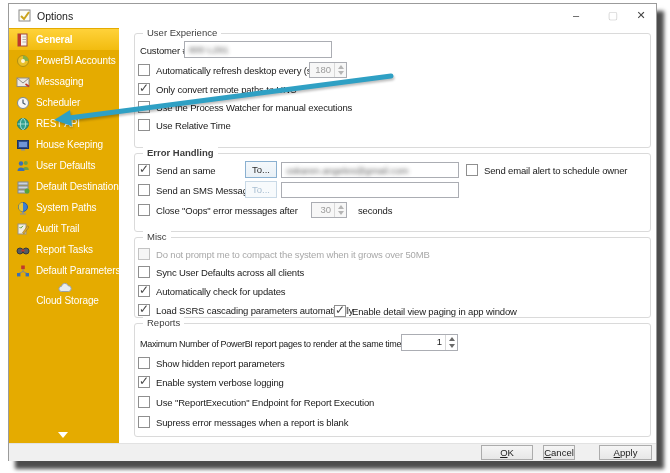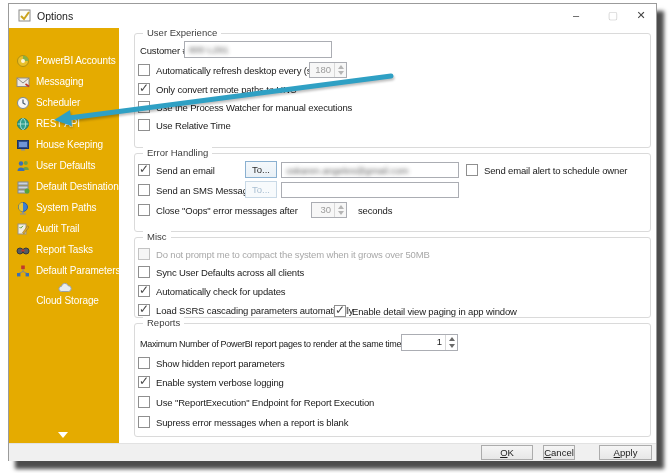--- a/index.html
+++ b/index.html
@@ -80,20 +80,32 @@
             <path d="M3 7 L6 10 L11 3" stroke="#caa41c" stroke-width="2" fill="none"></path>
           </svg></span>
       <span class="title-text">Options</span>
       <span class="win-btn" style="left:556px;">–</span>
       <span class="win-btn disabled" style="left:593px;">▢</span>
       <span class="win-btn" style="left:621px;">✕</span>
     </div>
 
     <div class="sidebar" id="sidebar">
       <span class="side-scroll"></span>
+    <div class="side-item selected" style="top: 1px;">
+        <span class="ic">
+            <svg viewBox="0 0 14 14">
+              <rect x="2" y="1" width="9" height="12" fill="#f6f3ec" stroke="#9c4a42"></rect>
+              <rect x="2" y="1" width="3" height="12" fill="#c0392b"></rect>
+              <line x1="6.5" y1="4" x2="10" y2="4" stroke="#b9b3a6"></line>
+              <line x1="6.5" y1="6.5" x2="10" y2="6.5" stroke="#b9b3a6"></line>
+              <line x1="6.5" y1="9" x2="10" y2="9" stroke="#b9b3a6"></line>
+            </svg>
+          </span>
+        <span class="si-label">General</span>
+      </div>
         <div class="side-item" style="top: 22px;">
         <span class="ic">
             <svg viewBox="0 0 14 14">
               <circle cx="7" cy="7" r="5.5" fill="#e9bf2a" stroke="#b08f12"></circle>
               <path d="M7 1.5 A5.5 5.5 0 0 1 12.5 7 L7 7 Z" fill="#86b045"></path>
               <circle cx="7" cy="7" r="2" fill="#fdf6da"></circle>
             </svg>
           </span>
         <span class="si-label">PowerBI Accounts</span>
       </div>
@@ -226,25 +238,25 @@
           <span class="sb dn"></span>
         </span>
     </div>
     <span class="cb on" style="left:129px;top:79px;"></span>
     <span class="lbl" style="left:147px;top:80px;">Only convert remote paths to UNC</span>
     <span class="cb" style="left:129px;top:97px;"></span>
     <span class="lbl" style="left:147px;top:98px;">Use the Process Watcher for manual executions</span>
     <span class="cb" style="left:129px;top:115px;"></span>
     <span class="lbl" style="left:147px;top:116px;">Use Relative Time</span>
 
-    <div class="group" style="left:125px;top:149px;width:517px;height:79px;">
+    <div class="group" style="left:125px;top:149px;width:517px;height:79px;font-weight:bold;">
       <span class="gt">Error Handling</span>
     </div>
     <span class="cb on" style="left:129px;top:160px;"></span>
-    <span class="lbl" style="left:147px;top:161px;">Send an email</span>
+    <span class="lbl" style="left:147px;top:161px;">Send an same</span>
     <div class="pushbtn" style="left:236px;top:157px;width:32px;height:17px;">To...</div>
     <div class="tbox" style="left:272px;top:158px;width:178px;height:16px;">
       <span class="blurred">oskaren.angeles@gmail.com</span>
     </div>
     <span class="cb" style="left:457px;top:160px;"></span>
     <span class="lbl" style="left:475px;top:161px;">Send email alert to schedule owner</span>
     <span class="cb" style="left:129px;top:180px;"></span>
     <span class="lbl" style="left:147px;top:181px;">Send an SMS Message</span>
     <div class="pushbtn dim" style="left:236px;top:177px;width:32px;height:17px;">To...</div>
     <div class="tbox" style="left:272px;top:178px;width:178px;height:16px;">

